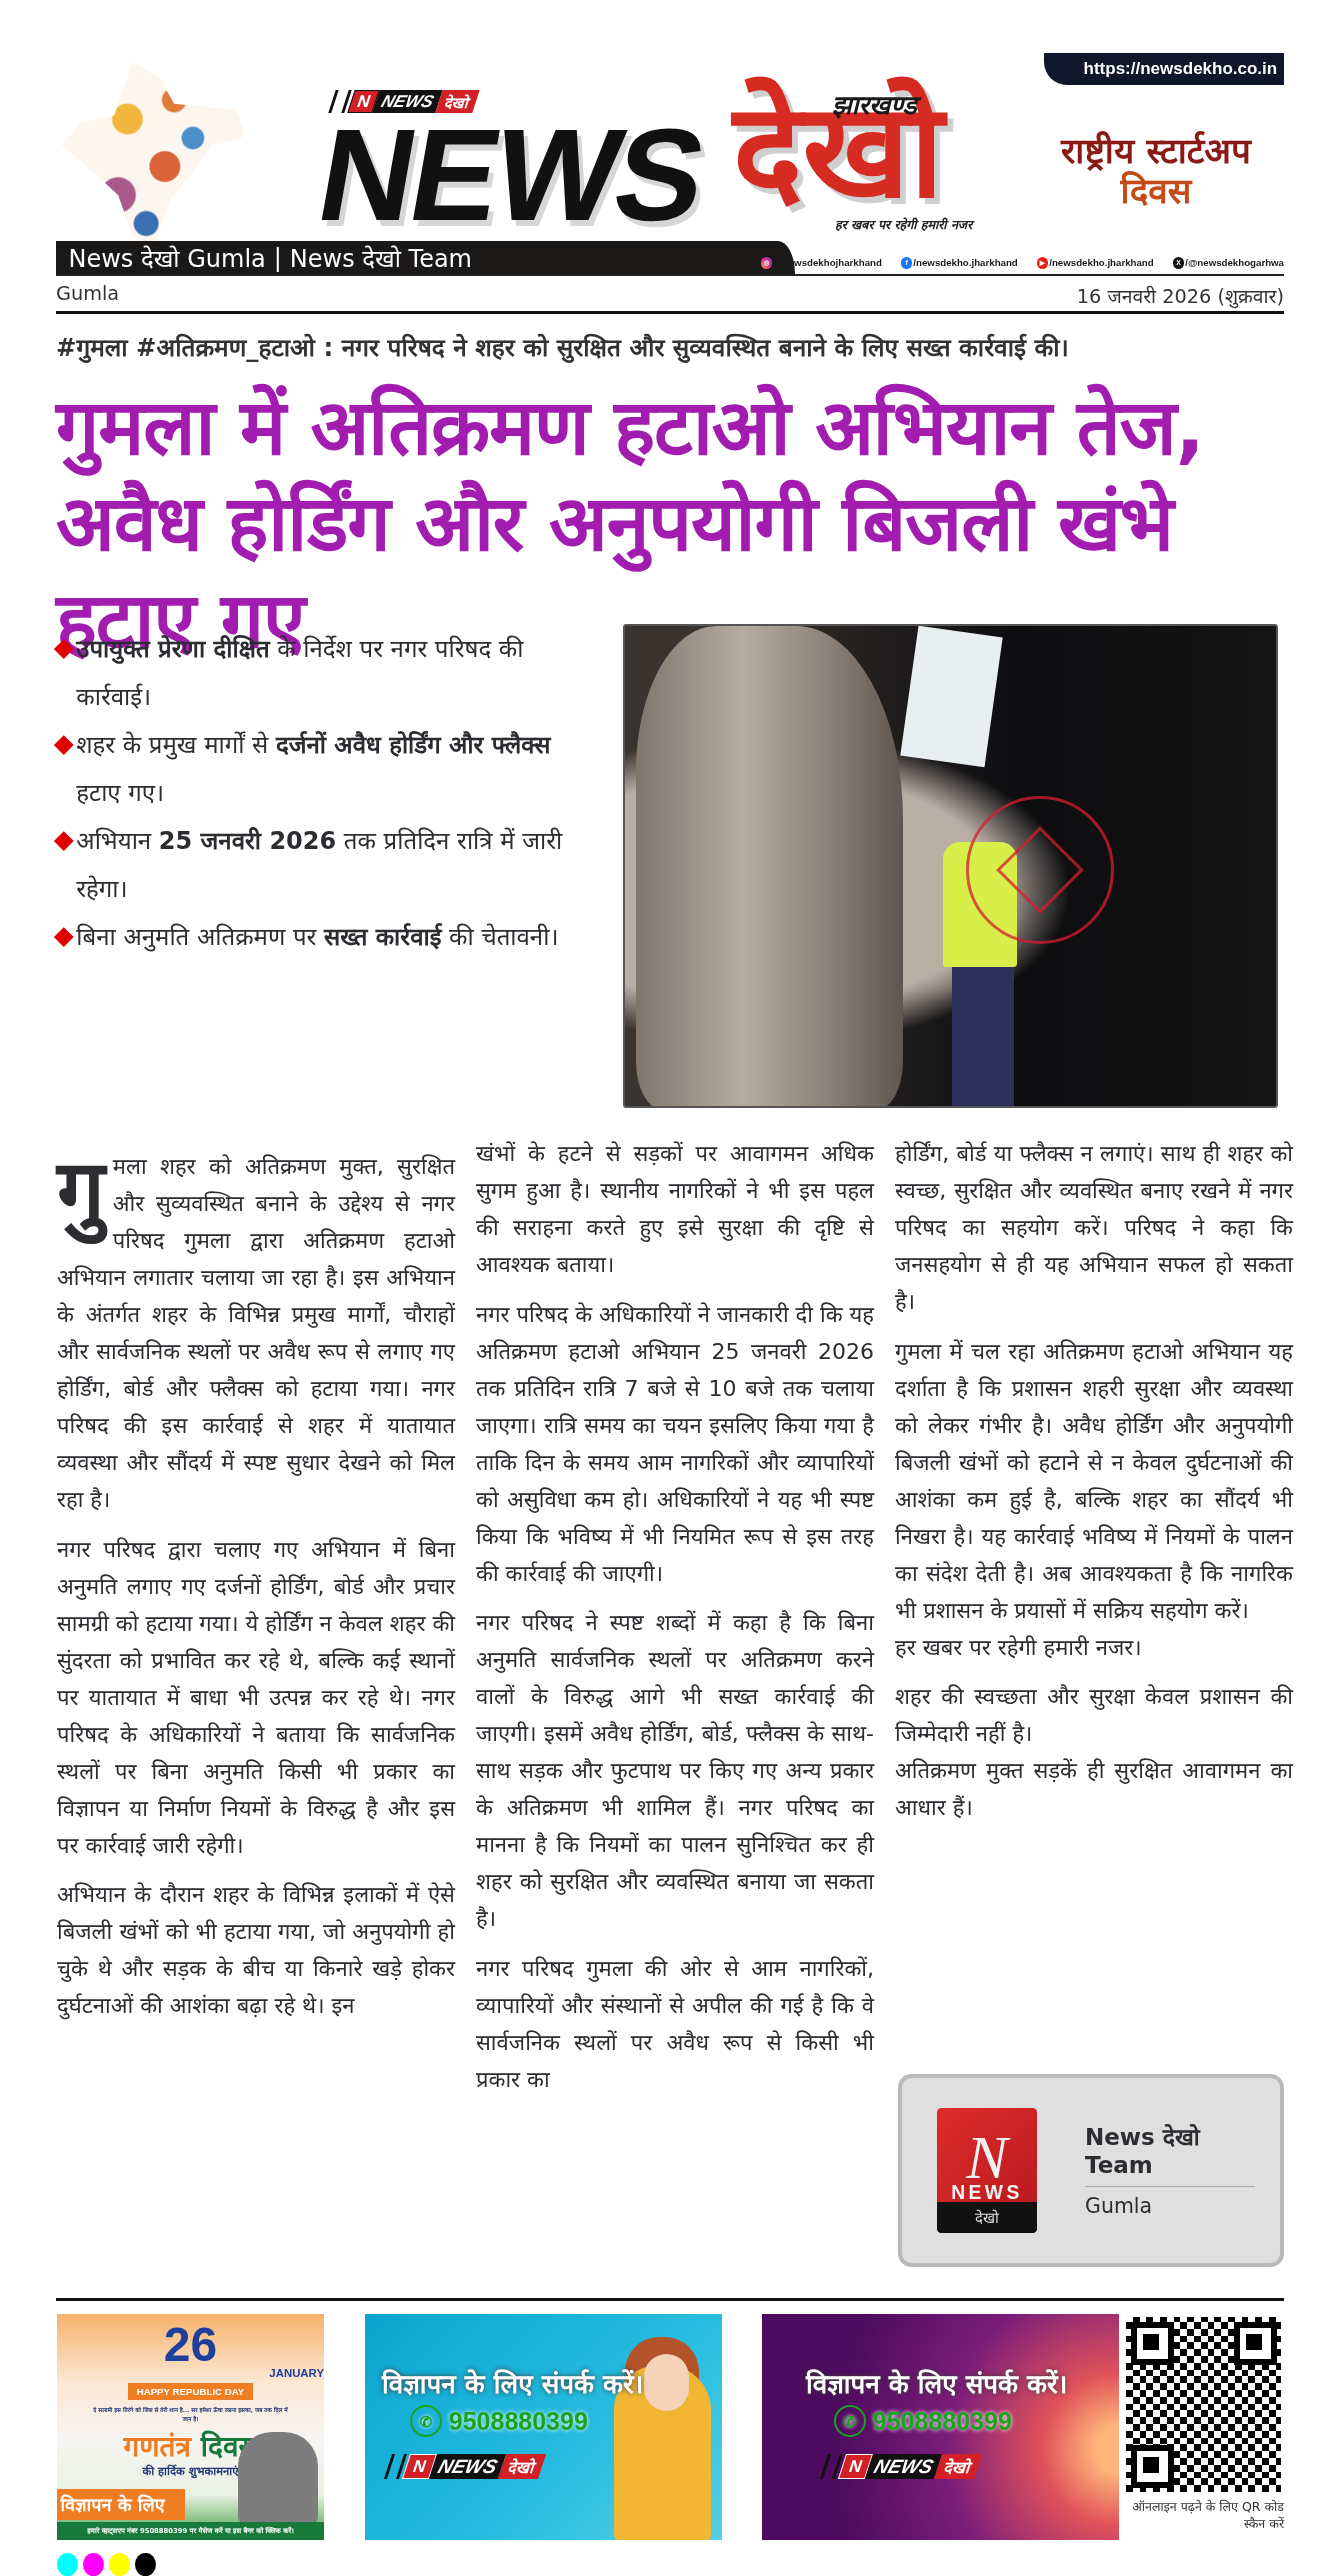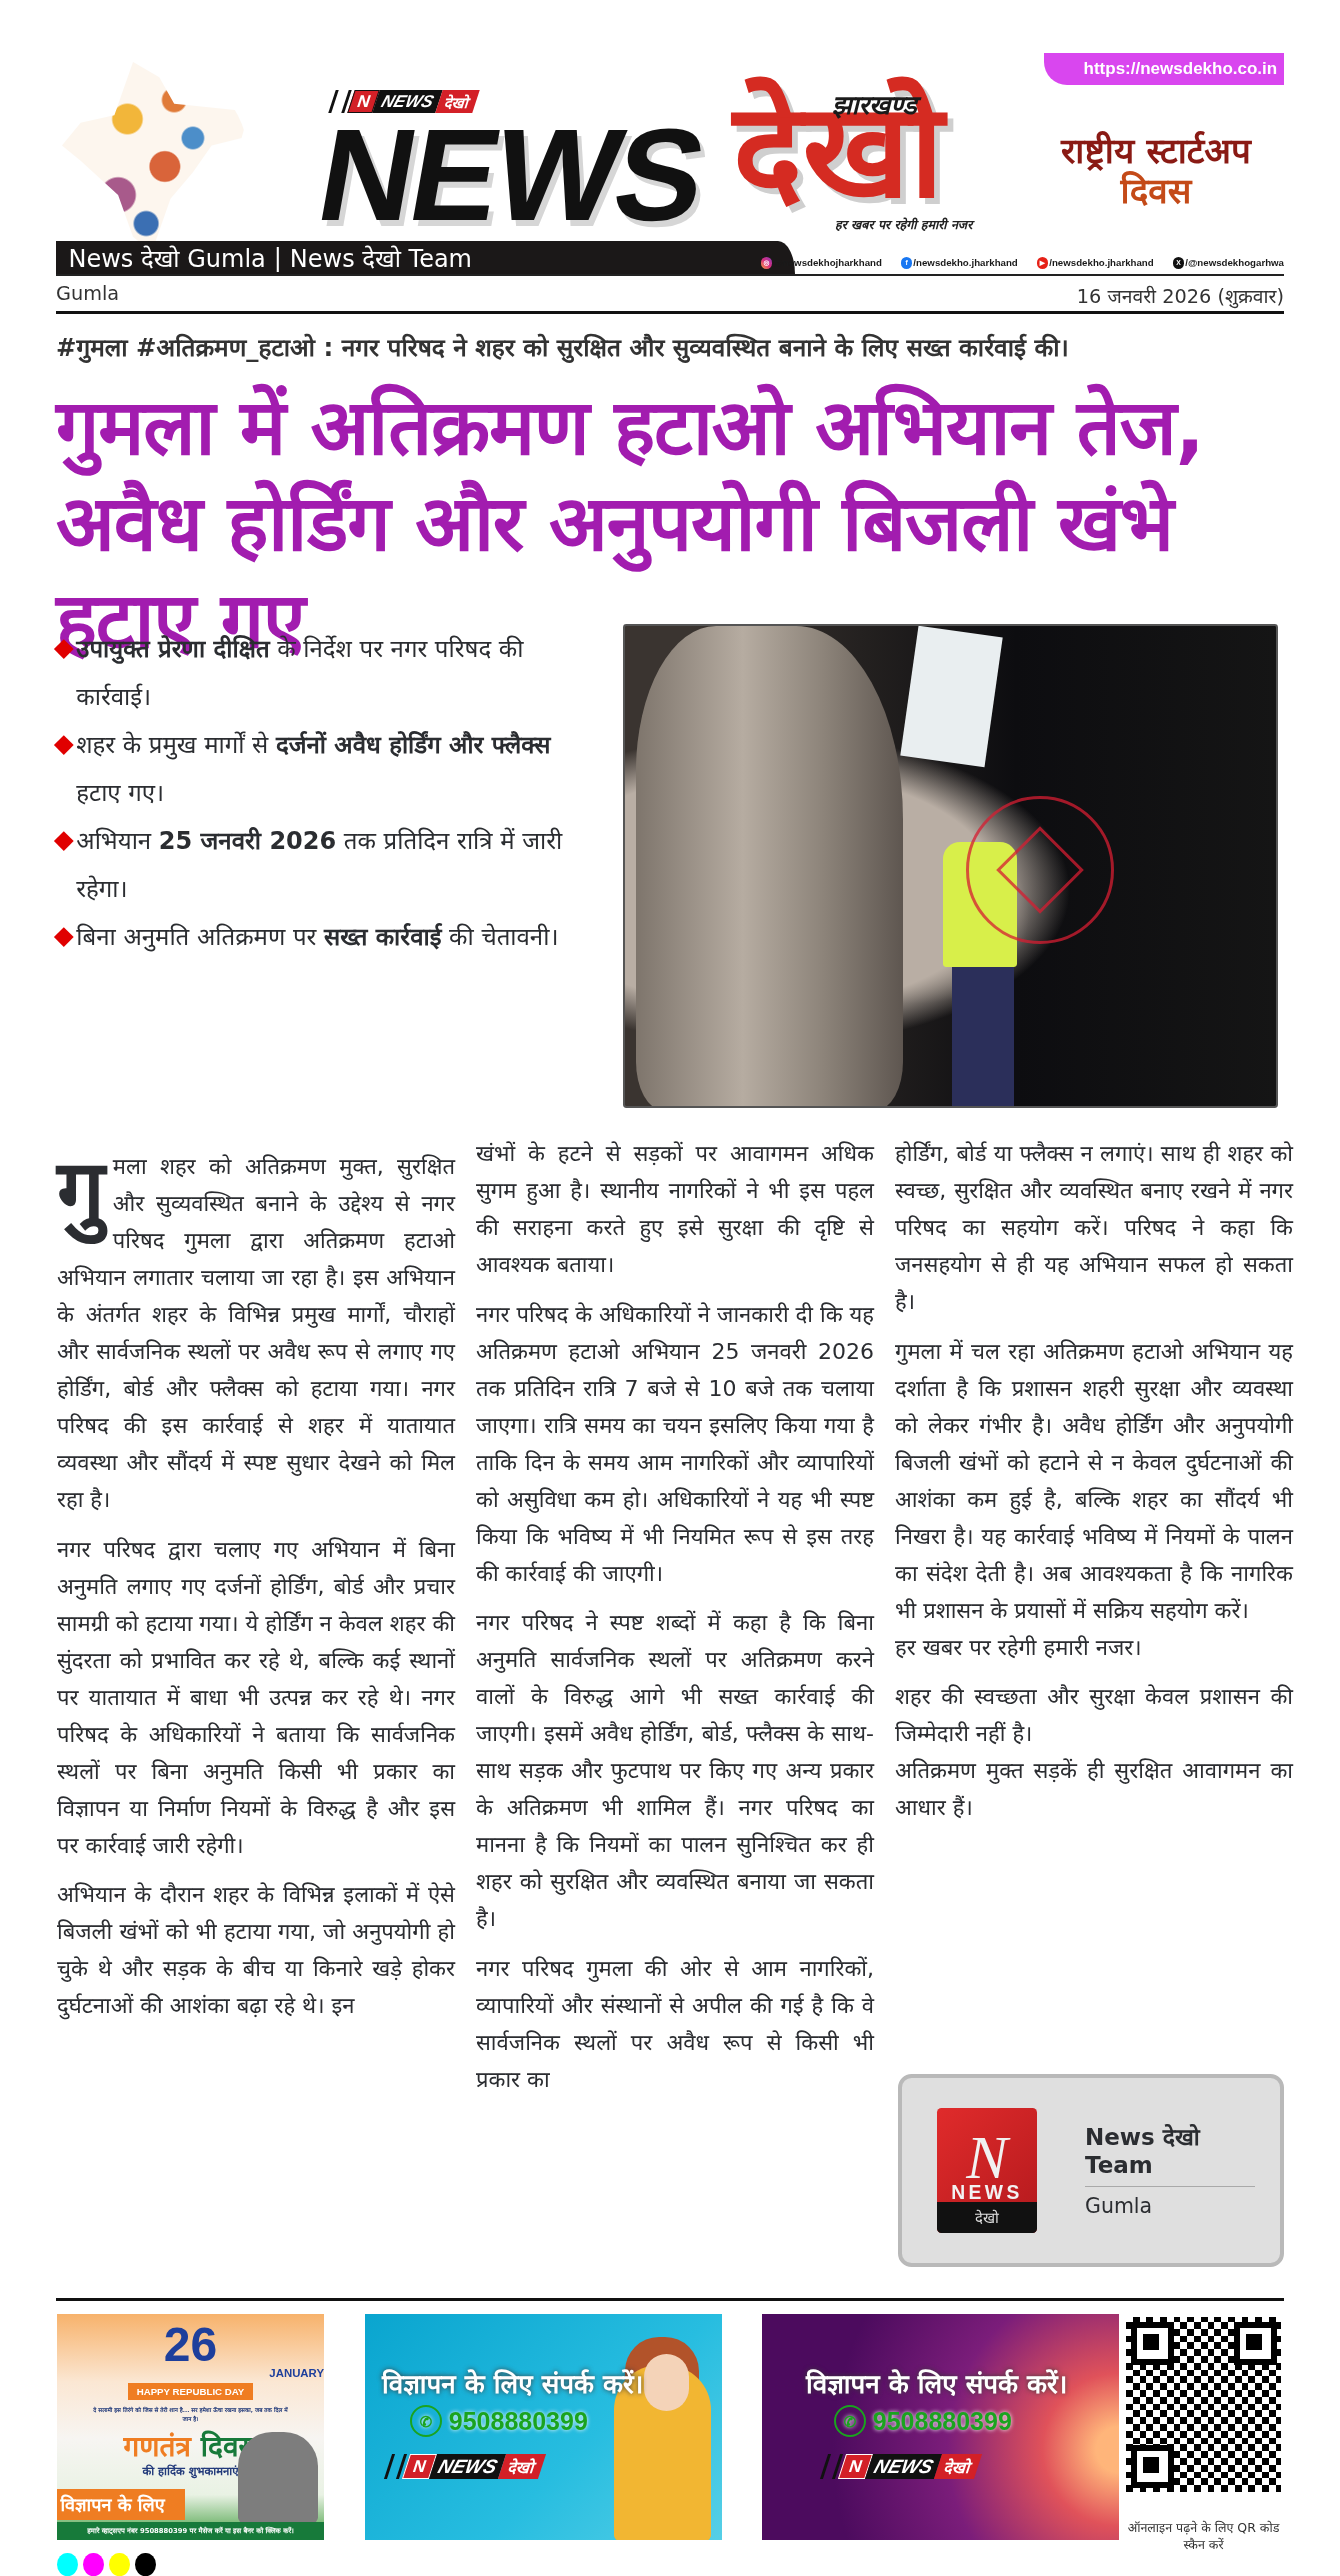--- a/index.html
+++ b/index.html
@@ -37,21 +37,21 @@
     font-size: 131px; line-height: 1; color: #111; letter-spacing: -3.4px;
     transform: skewX(-10deg) scaleY(1.0); text-shadow: 5.7px 5.7px 0 #d6d6d6;
   }
   .state-label { left: 832px; top: 86px; font-size: 26px; font-weight: bold; color: #1a1a1a; font-style: italic; }
   .big-dekho {
     left: 733px; top: 85px; font-size: 131px; font-weight: bold; color: #d52b22;
     line-height: 1; text-shadow: 5.7px 5.7px 0 #cfcfcf;
   }
   .tagline { left: 835px; top: 216px; font-size: 12.5px; font-style: italic; font-weight: bold; color: #222; }
   .url-badge {
-    left: 1044px; top: 53px; width: 240px; height: 32px; background: #d946ef;
+    left: 1044px; top: 53px; width: 240px; height: 32px; background: #0f172a;
     border-bottom-left-radius: 23px; color: #fff; font-family: "Liberation Sans", sans-serif;
     font-weight: bold; font-size: 17px; display: flex; align-items: center; justify-content: flex-end; padding-right: 6.8px;
   }
   .event-title { left: 1028px; top: 131px; width: 256px; text-align: center; font-weight: bold; font-size: 35px; line-height: 1.15; color: #8a1a14; }
   .event-title .l2 { color: #c44a18; display: block; }
   .name-bar {
     left: 56px; top: 241px; width: 739px; height: 33px; background: #1b1818;
     color: #fff; font-size: 24px; display: flex; align-items: center; padding-left: 12.5px;
     border-top-right-radius: 17px 33px;
   }
@@ -152,21 +152,21 @@
   .ad3 .ad-title { left: 44px; }
   .ad3 .ad-phone { left: 72px; }
   .ad3 .ad-brand { left: 62px; }
 
   .qr { left: 1123px; top: 2314px; width: 161px; height: 181px; background:
       repeating-linear-gradient(0deg, #000 0 6.8px, #fff 6.8px 13.6px),
       repeating-linear-gradient(90deg, #000 0 6.8px, #fff 6.8px 13.6px);
       background-blend-mode: difference; border: 3.4px solid #fff; }
   .qr .finder { position:absolute; width: 43px; height: 43px; border: 6.8px solid #000; background: #fff; }
   .qr .finder::after { content:""; position:absolute; left: 6.8px; top: 6.8px; width: 16px; height: 16px; background:#000; }
-  .qr-caption { left: 1123px; top: 2498px; width: 161px; text-align: center; font-size: 12.5px; line-height: 17px; color: #333; margin-top: 21px; }
+  .qr-caption { left: 1123px; top: 2498px; width: 161px; text-align: right; font-size: 12.5px; line-height: 17px; color: #333; }
 
   .color-dot { top: 2553px; width: 20.5px; height: 23px; border-radius: 50%; }
 </style>
 </head>
 <body>
 
 <div class="abs india-map"></div>
 
 <div class="abs brand-strip">
   <span class="bars"></span>

